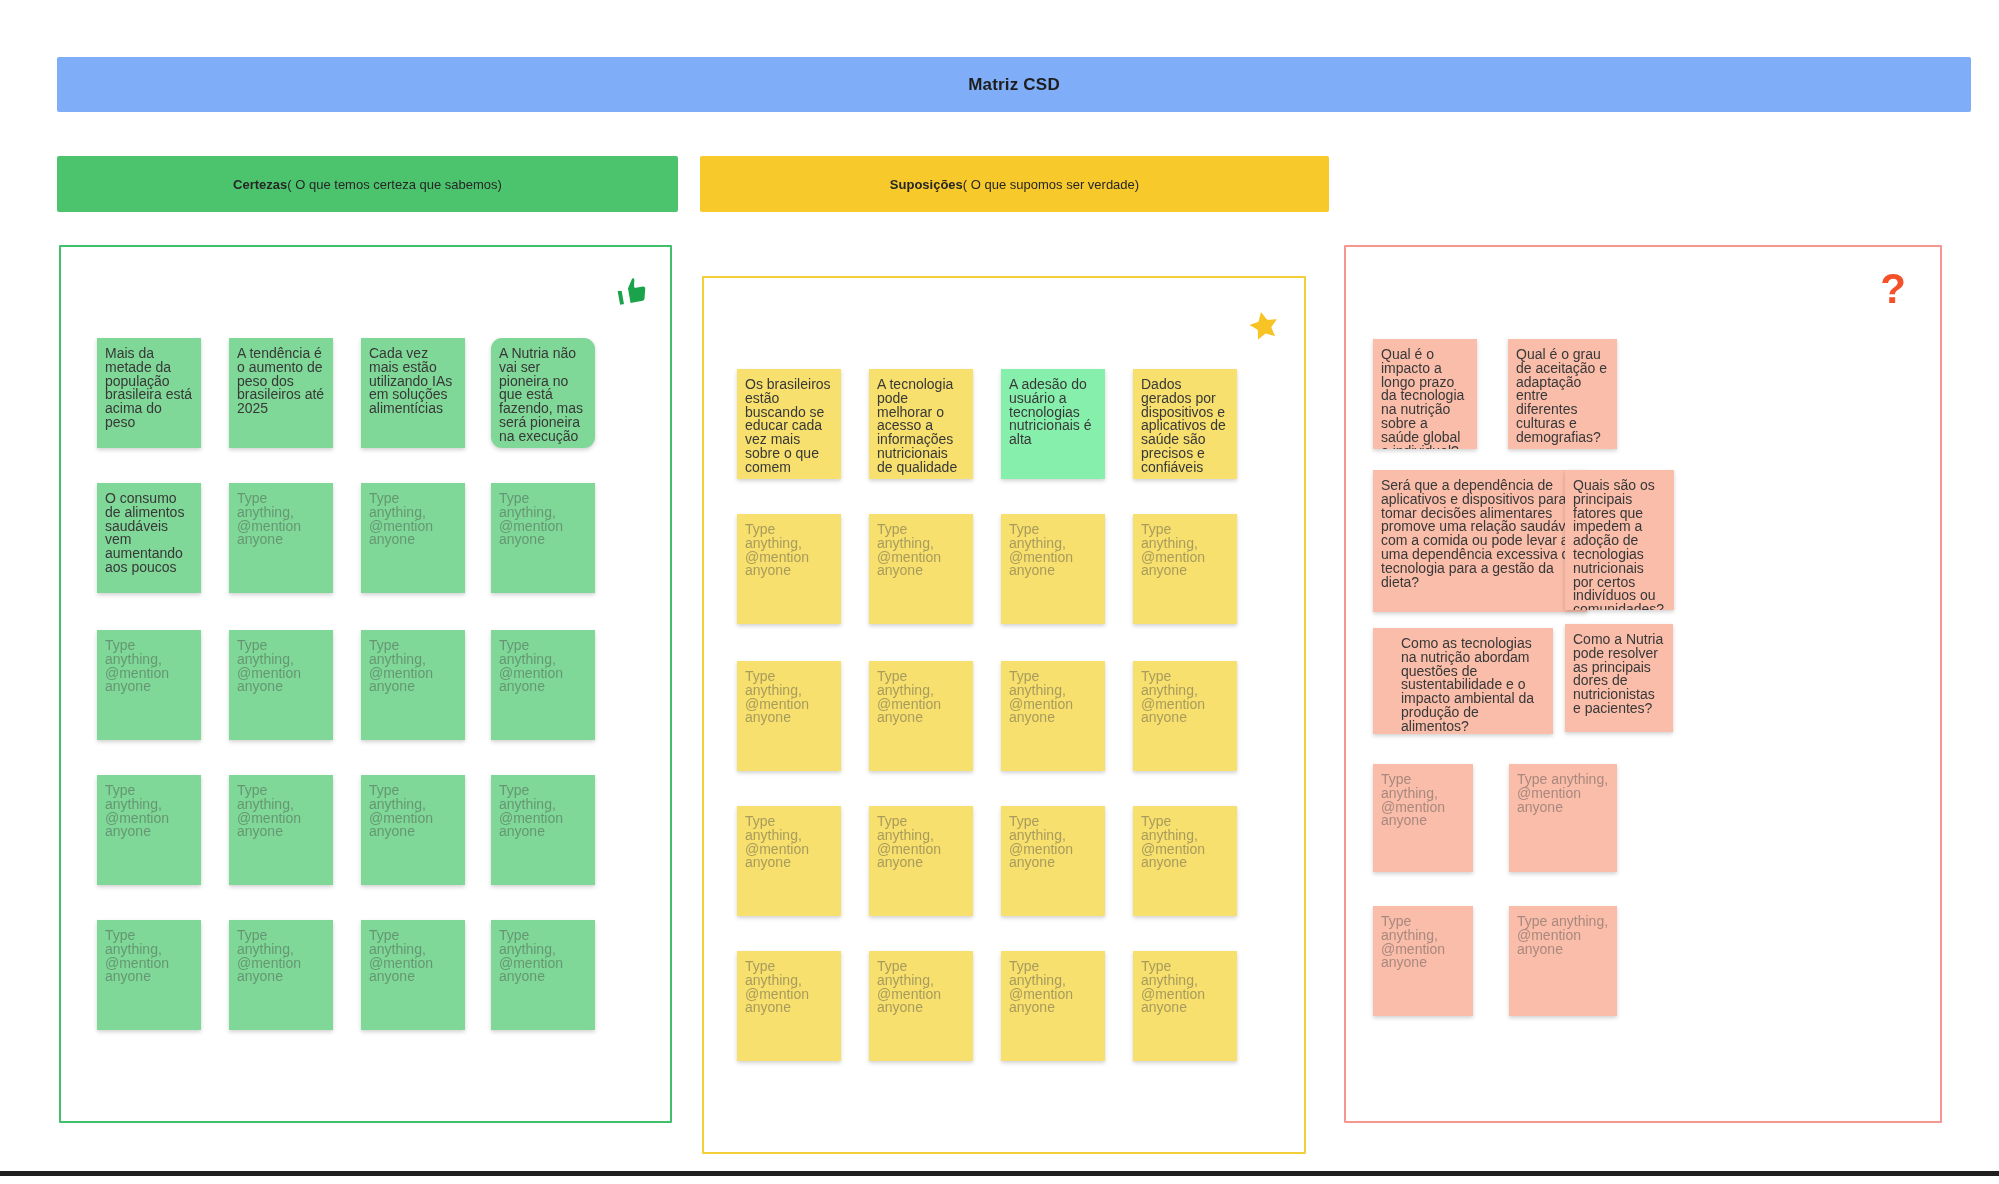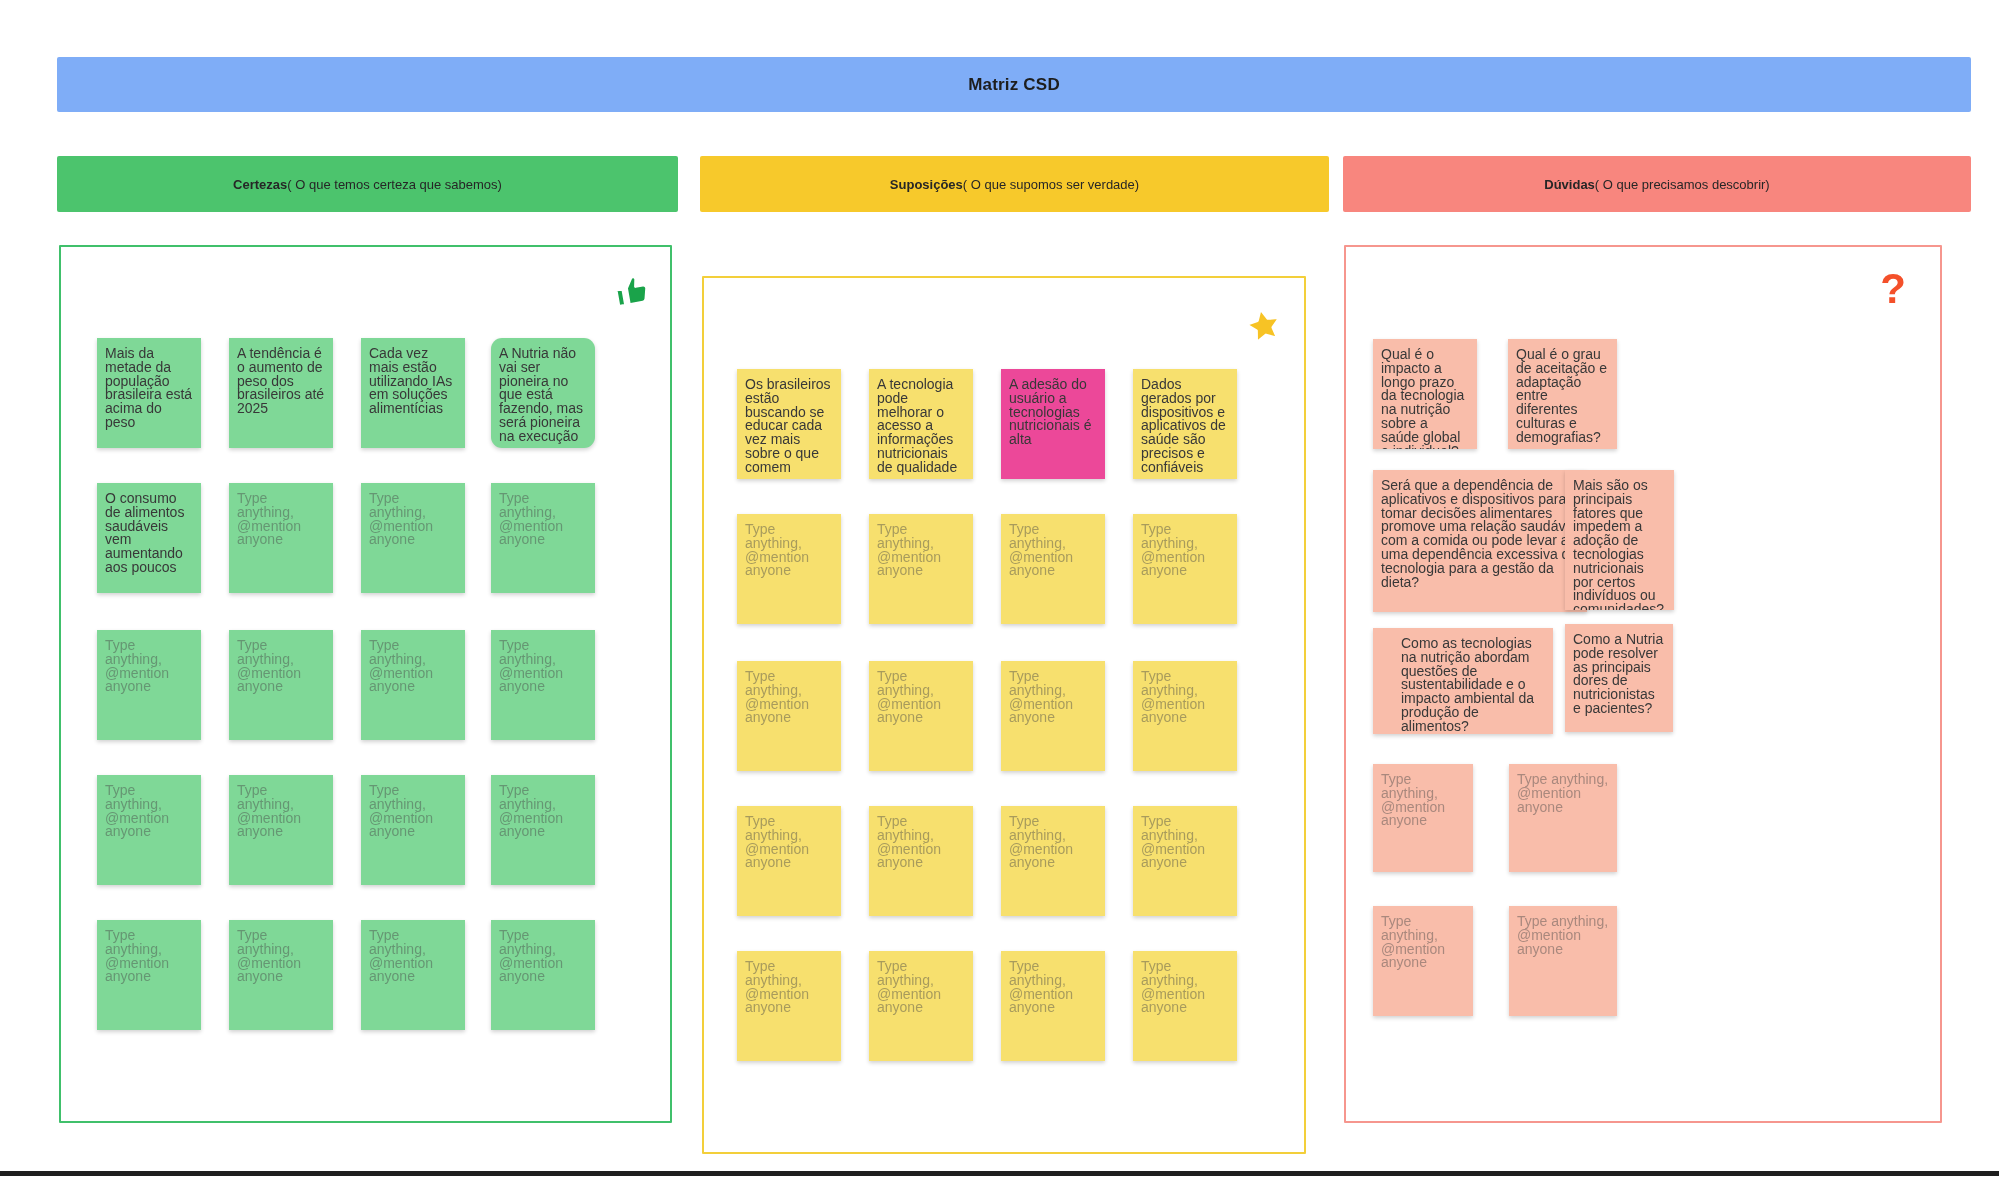--- a/index.html
+++ b/index.html
@@ -39,24 +39,20 @@
   </header>
 
   <div class="col-header" id="header-0" style="left: 57px; width: 621px; background: rgb(76, 196, 109);">
     <span class="t-bold">Certezas</span>
       <span class="t-rest">( O que temos certeza que sabemos)</span>
   </div>
   <div class="col-header" id="header-1" style="left: 700px; width: 629px; background: rgb(247, 201, 43);">
     <span class="t-bold">Suposições</span>
       <span class="t-rest">( O que supomos ser verdade)</span>
   </div>
-  <div class="col-header" id="header-2" style="left: 1343px; width: 628px; background: rgb(248, 134, 126);">
-    <span class="t-bold">Dúvidas</span>
-      <span class="t-rest">( O que precisamos descobrir)</span>
-  </div>
 
   <section class="panel" id="panel-0" style="left: 59px; width: 613px; border-color: rgb(64, 192, 107);">
     <span class="panel-icon icon-thumb">
       <svg width="38" height="38" viewBox="0 0 24 24">
         <path d="M1.5 10.2h4.2v10.4H1.5z M8.2 20.6h8.6c1.1 0 2-.75 2.25-1.8l1.55-6.2c.32-1.3-.66-2.5-2-2.5h-4.7l.9-4.3c.2-1-.55-1.95-1.55-1.95-.58 0-1.12.3-1.42.8l-3.63 5.6z" fill="#1aa34a" stroke="#ffffff" stroke-width="1.7" stroke-linejoin="round"></path>
       </svg>
     </span>
     <div class="notes" id="notes-0">
         <div class="note" style="left: 36px; top: 91px; width: 104px; height: 110px; background: rgb(127, 216, 151);">Mais da metade da população brasileira está acima do peso</div>
         <div class="note" style="left: 168px; top: 91px; width: 104px; height: 110px; background: rgb(127, 216, 151);">A tendência é o aumento de peso dos brasileiros até 2025</div>
@@ -83,21 +79,21 @@
 
   <section class="panel" id="panel-1" style="left: 702px; width: 604px; border-color: rgb(243, 207, 58); margin-top: 31px;">
     <span class="panel-icon icon-star">
       <svg width="44" height="44" viewBox="0 0 24 24">
         <path d="M12 2.2l2.95 6.1 6.55.85-4.85 4.55 1.3 6.5L12 17.1l-5.95 3.1 1.3-6.5L2.5 9.15l6.55-.85z" fill="#f7c325" stroke="#ffffff" stroke-width="1.7" stroke-linejoin="round"></path>
       </svg>
     </span>
     <div class="notes" id="notes-1">
         <div class="note" style="left: 33px; top: 91px; width: 104px; height: 110px; background: rgb(247, 224, 110);">Os brasileiros estão buscando se educar cada vez mais sobre o que comem</div>
         <div class="note" style="left: 165px; top: 91px; width: 104px; height: 110px; background: rgb(247, 224, 110);">A tecnologia pode melhorar o acesso a informações nutricionais de qualidade</div>
-        <div class="note" style="left: 297px; top: 91px; width: 104px; height: 110px; background: #ec4899;">A adesão do usuário a tecnologias nutricionais é alta</div>
+        <div class="note" style="left: 297px; top: 91px; width: 104px; height: 110px; background: #86efac;">A adesão do usuário a tecnologias nutricionais é alta</div>
         <div class="note" style="left: 429px; top: 91px; width: 104px; height: 110px; background: rgb(247, 224, 110);">Dados gerados por dispositivos e aplicativos de saúde são precisos e confiáveis</div>
         <div class="note placeholder" style="left: 33px; top: 236px; width: 104px; height: 110px; background: rgb(247, 224, 110);">Type anything, @mention anyone</div>
         <div class="note placeholder" style="left: 165px; top: 236px; width: 104px; height: 110px; background: rgb(247, 224, 110);">Type anything, @mention anyone</div>
         <div class="note placeholder" style="left: 297px; top: 236px; width: 104px; height: 110px; background: rgb(247, 224, 110);">Type anything, @mention anyone</div>
         <div class="note placeholder" style="left: 429px; top: 236px; width: 104px; height: 110px; background: rgb(247, 224, 110);">Type anything, @mention anyone</div>
         <div class="note placeholder" style="left: 33px; top: 383px; width: 104px; height: 110px; background: rgb(247, 224, 110);">Type anything, @mention anyone</div>
         <div class="note placeholder" style="left: 165px; top: 383px; width: 104px; height: 110px; background: rgb(247, 224, 110);">Type anything, @mention anyone</div>
         <div class="note placeholder" style="left: 297px; top: 383px; width: 104px; height: 110px; background: rgb(247, 224, 110);">Type anything, @mention anyone</div>
         <div class="note placeholder" style="left: 429px; top: 383px; width: 104px; height: 110px; background: rgb(247, 224, 110);">Type anything, @mention anyone</div>
         <div class="note placeholder" style="left: 33px; top: 528px; width: 104px; height: 110px; background: rgb(247, 224, 110);">Type anything, @mention anyone</div>
@@ -114,21 +110,21 @@
   <section class="panel" id="panel-2" style="left: 1344px; width: 598px; border-color: rgb(246, 150, 142);">
     <span class="panel-icon icon-question">
       <svg width="42" height="52" viewBox="0 0 42 52">
         <text x="21" y="40" text-anchor="middle" font-family="Liberation Sans, sans-serif" font-size="42" font-weight="700" paint-order="stroke" stroke="#ffffff" stroke-width="5" fill="#f4502a">?</text>
       </svg>
     </span>
     <div class="notes" id="notes-2">
         <div class="note" style="left: 27px; top: 92px; width: 104px; height: 110px; background: rgb(249, 189, 170);">Qual é o impacto a longo prazo da tecnologia na nutrição sobre a saúde global e individual?</div>
         <div class="note" style="left: 162px; top: 92px; width: 109px; height: 110px; background: rgb(249, 189, 170);">Qual é o grau de aceitação e adaptação entre diferentes culturas e demografias?</div>
         <div class="note" style="left: 27px; top: 223px; width: 214px; height: 142px; background: rgb(249, 189, 170);">Será que a dependência de aplicativos e dispositivos para tomar decisões alimentares promove uma relação saudável com a comida ou pode levar a uma dependência excessiva da tecnologia para a gestão da dieta?</div>
-        <div class="note" style="left: 219px; top: 223px; width: 109px; height: 140px; background: rgb(249, 189, 170);">Mais são os principais fatores que impedem a adoção de tecnologias nutricionais por certos indivíduos ou comunidades?</div>
+        <div class="note" style="left: 219px; top: 223px; width: 109px; height: 140px; background: rgb(249, 189, 170);">Quais são os principais fatores que impedem a adoção de tecnologias nutricionais por certos indivíduos ou comunidades?</div>
         <div class="note" style="left: 27px; top: 381px; width: 180px; height: 106px; background: rgb(249, 189, 170); padding-left: 28px;">Como as tecnologias na nutrição abordam questões de sustentabilidade e o impacto ambiental da produção de alimentos?</div>
         <div class="note" style="left: 219px; top: 377px; width: 108px; height: 108px; background: rgb(249, 189, 170);">Como a Nutria pode resolver as principais dores de nutricionistas e pacientes?</div>
         <div class="note placeholder" style="left: 27px; top: 517px; width: 100px; height: 108px; background: rgb(249, 189, 170);">Type anything, @mention anyone</div>
         <div class="note placeholder" style="left: 163px; top: 517px; width: 108px; height: 108px; background: rgb(249, 189, 170);">Type anything, @mention anyone</div>
         <div class="note placeholder" style="left: 27px; top: 659px; width: 100px; height: 110px; background: rgb(249, 189, 170);">Type anything, @mention anyone</div>
         <div class="note placeholder" style="left: 163px; top: 659px; width: 108px; height: 110px; background: rgb(249, 189, 170);">Type anything, @mention anyone</div>
       </div>
   </section>
 
   <div class="bottom-bar"></div>

